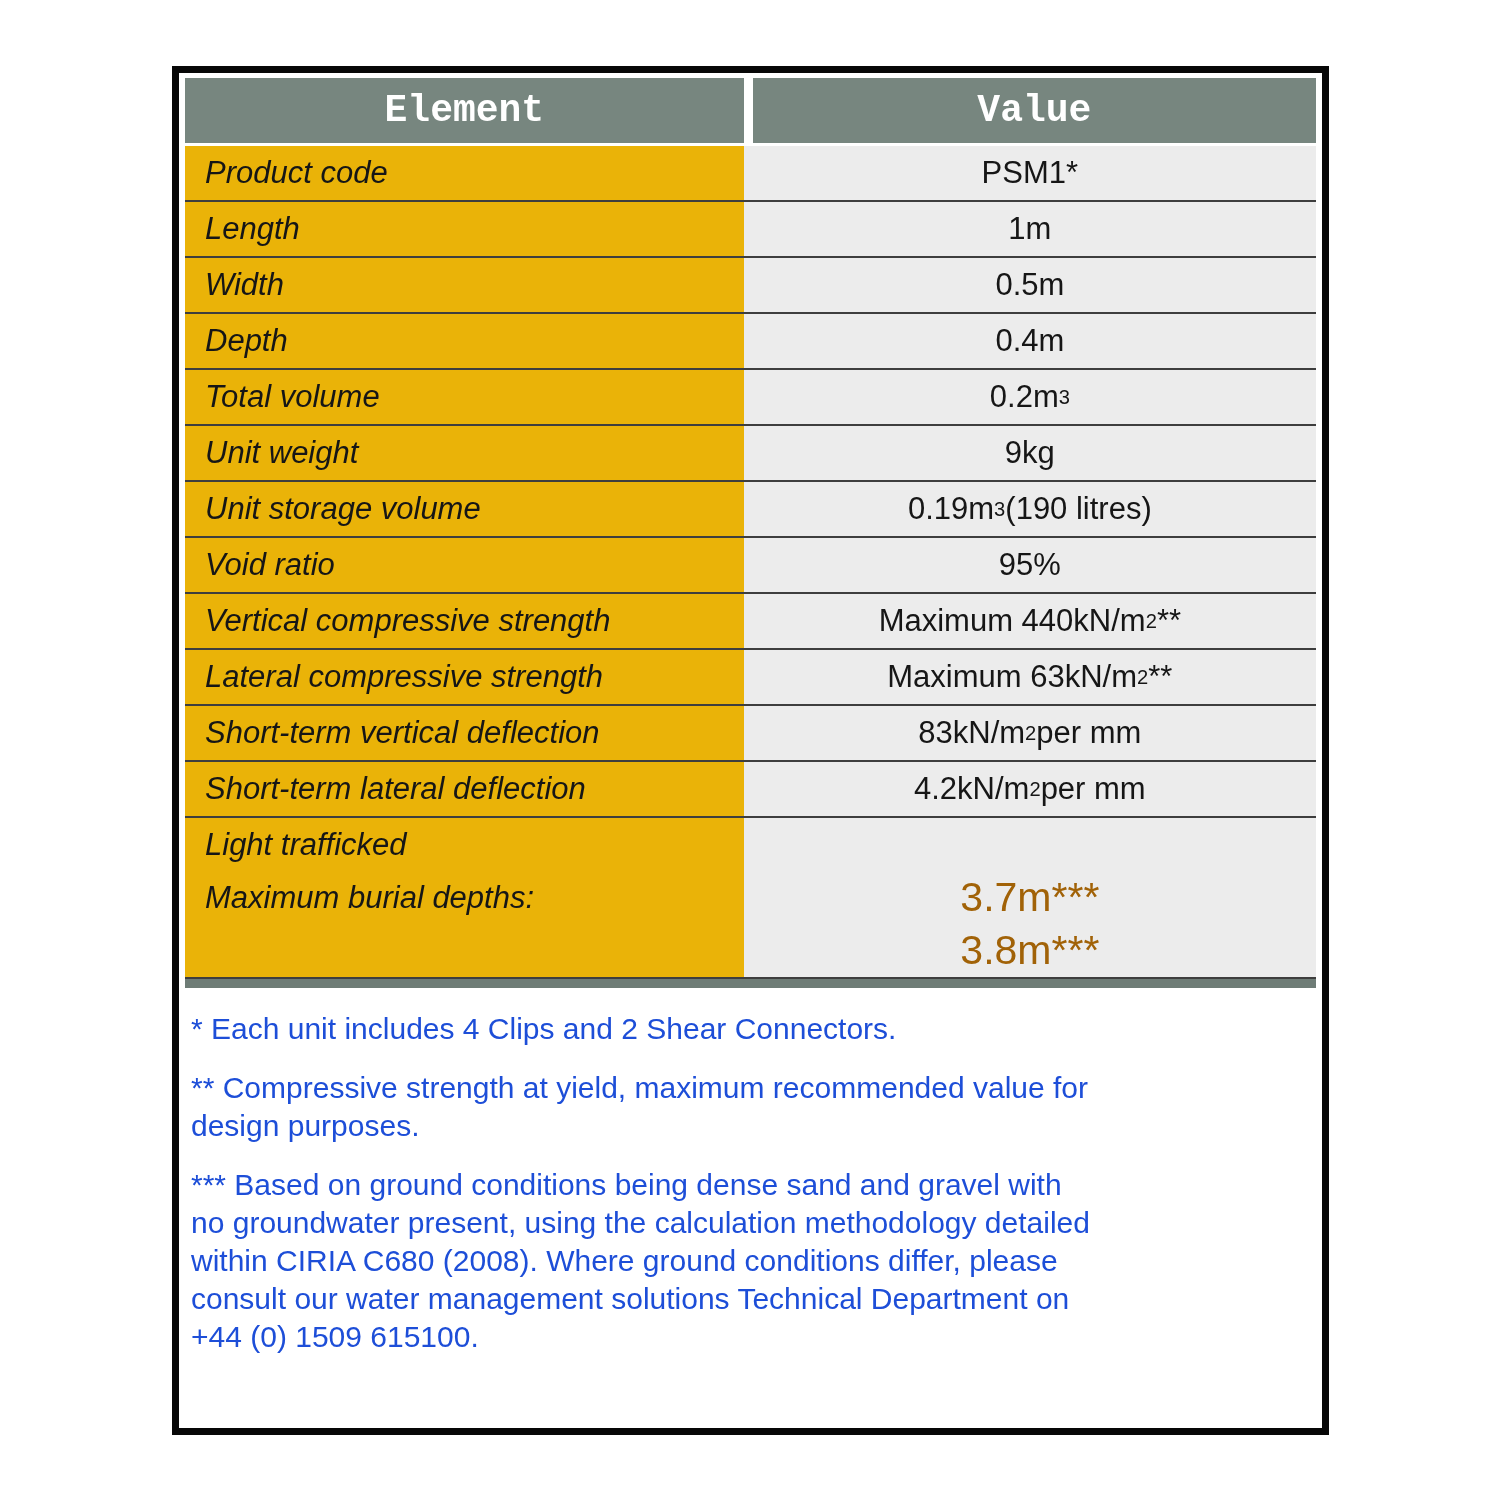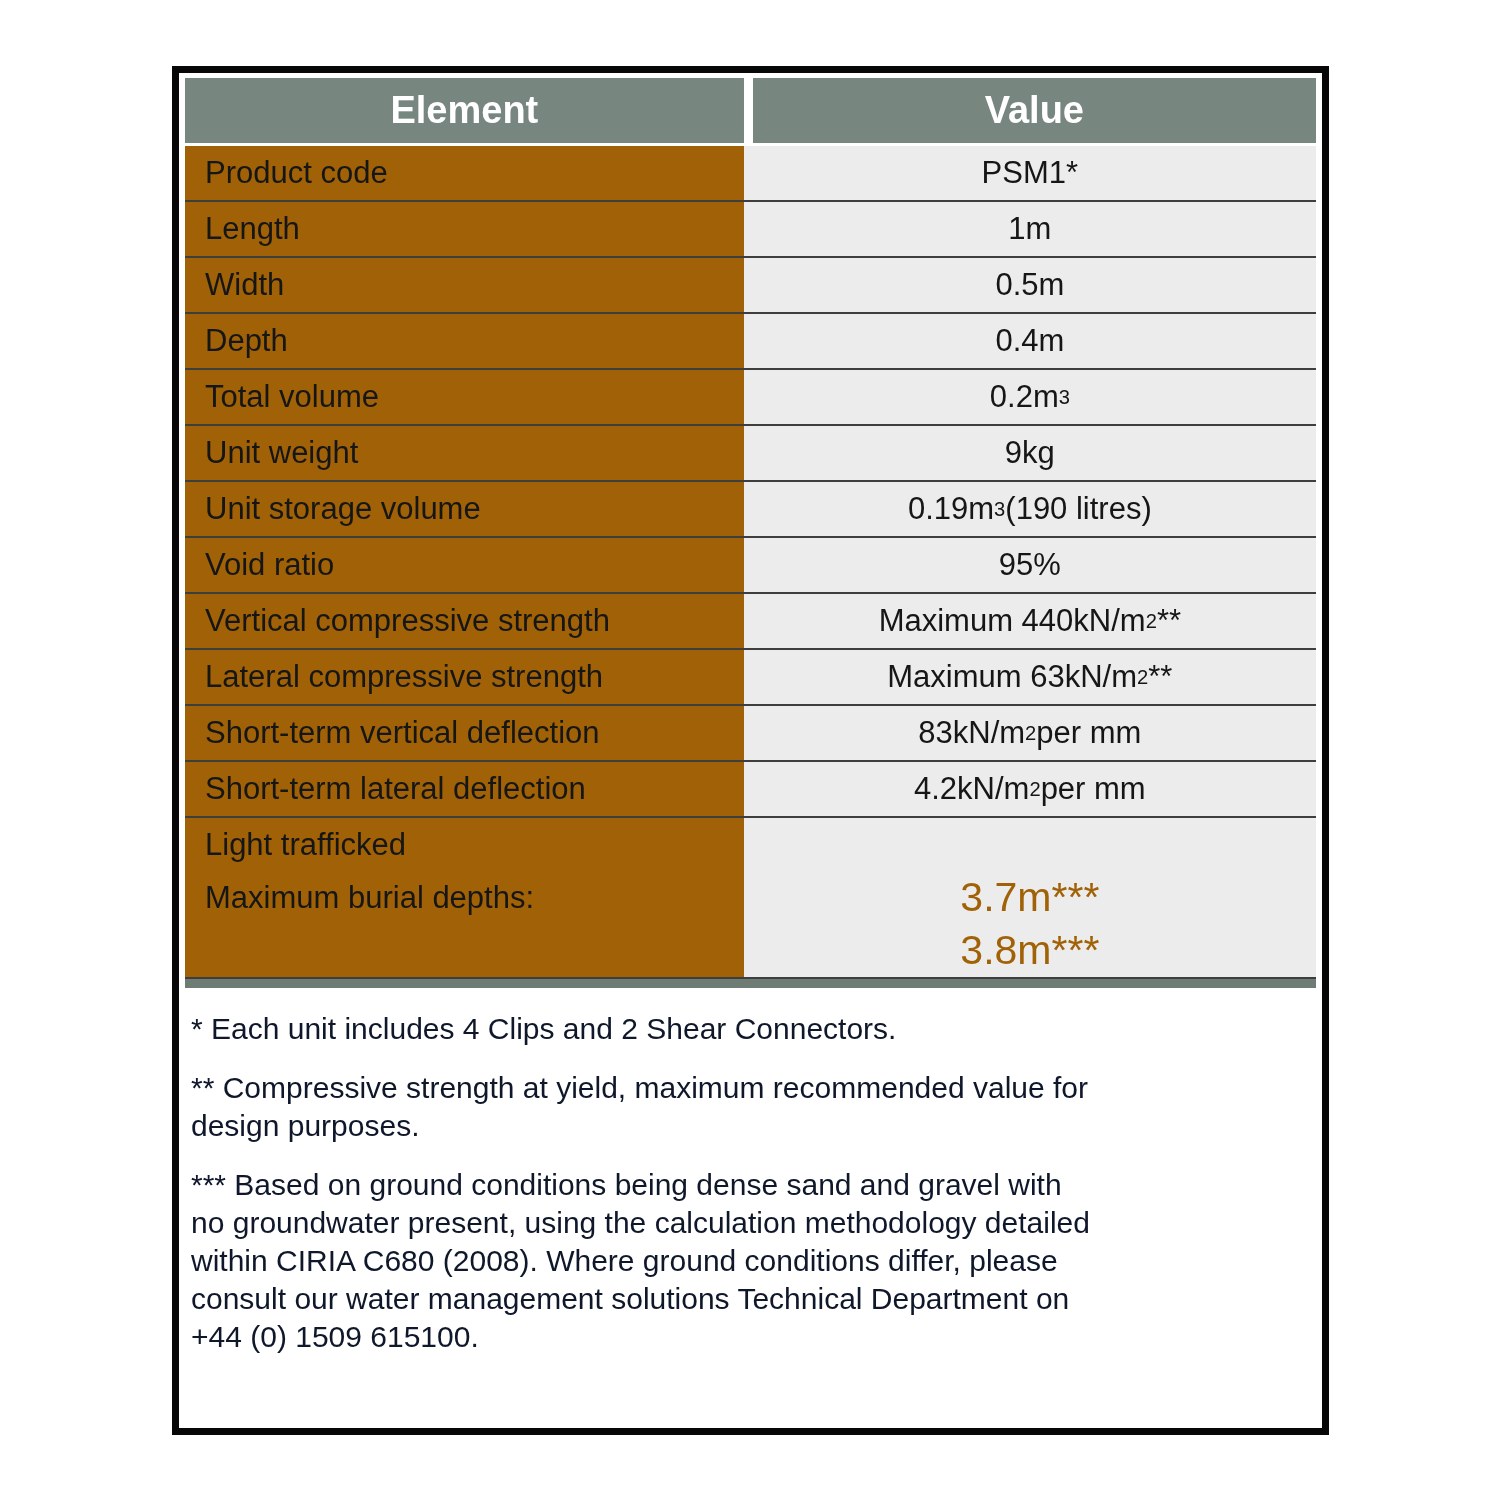--- a/index.html
+++ b/index.html
@@ -21,20 +21,21 @@
     border: 7px solid var(--border, #070707);
     background: #ffffff;
     padding: 5px 6px 4px 6px;
     overflow: hidden;
   }
   .thead {
     display: grid;
     grid-template-columns: 49.4% 1fr;
     column-gap: 9px;
     height: 65px;
+    font-family: Liberation Mono, monospace;
   }
   .th {
     background: var(--header_bg, #77867F);
     color: #ffffff;
     font-weight: bold;
     font-size: 38px;
     display: flex;
     align-items: center;
     justify-content: center;
   }
@@ -50,28 +51,29 @@
     align-items: center;
     justify-content: center;
   }
   .tbody { margin-top: 3px; }
   .row {
     display: grid;
     grid-template-columns: 49.4% 1fr;
   }
   .row + .row { border-top: 2px solid var(--row_divider, #3E3E3E); }
   .cell-label {
-    background: #a16207;
+    background: #eab308;
     display: flex;
     align-items: center;
     padding-left: 20px;
     font-size: 31px;
     color: #161616;
     min-height: 54px;
     box-sizing: border-box;
+    font-style: italic;
   }
   .cell-value {
     background: var(--value_cell_bg, #ECECEC);
     display: flex;
     align-items: center;
     justify-content: center;
     font-size: 31px;
     color: #161616;
     min-height: 54px;
     box-sizing: border-box;
@@ -102,21 +104,21 @@
     vertical-align: super;
   }
   .endbar {
     height: 9px;
     background: var(--end_bar, #6E7C76);
     border-top: 2px solid var(--row_divider, #3E3E3E);
   }
   .footnotes {
     margin-top: 22px;
     padding: 0 6px;
-    color: #0f172a;
+    color: #1d4ed8;
   }
   .footnotes p {
     margin: 0 0 21px 0;
     font-size: 30px;
     line-height: 38px;
     white-space: pre-line;
   }
 </style>
 </head>
 <body>

